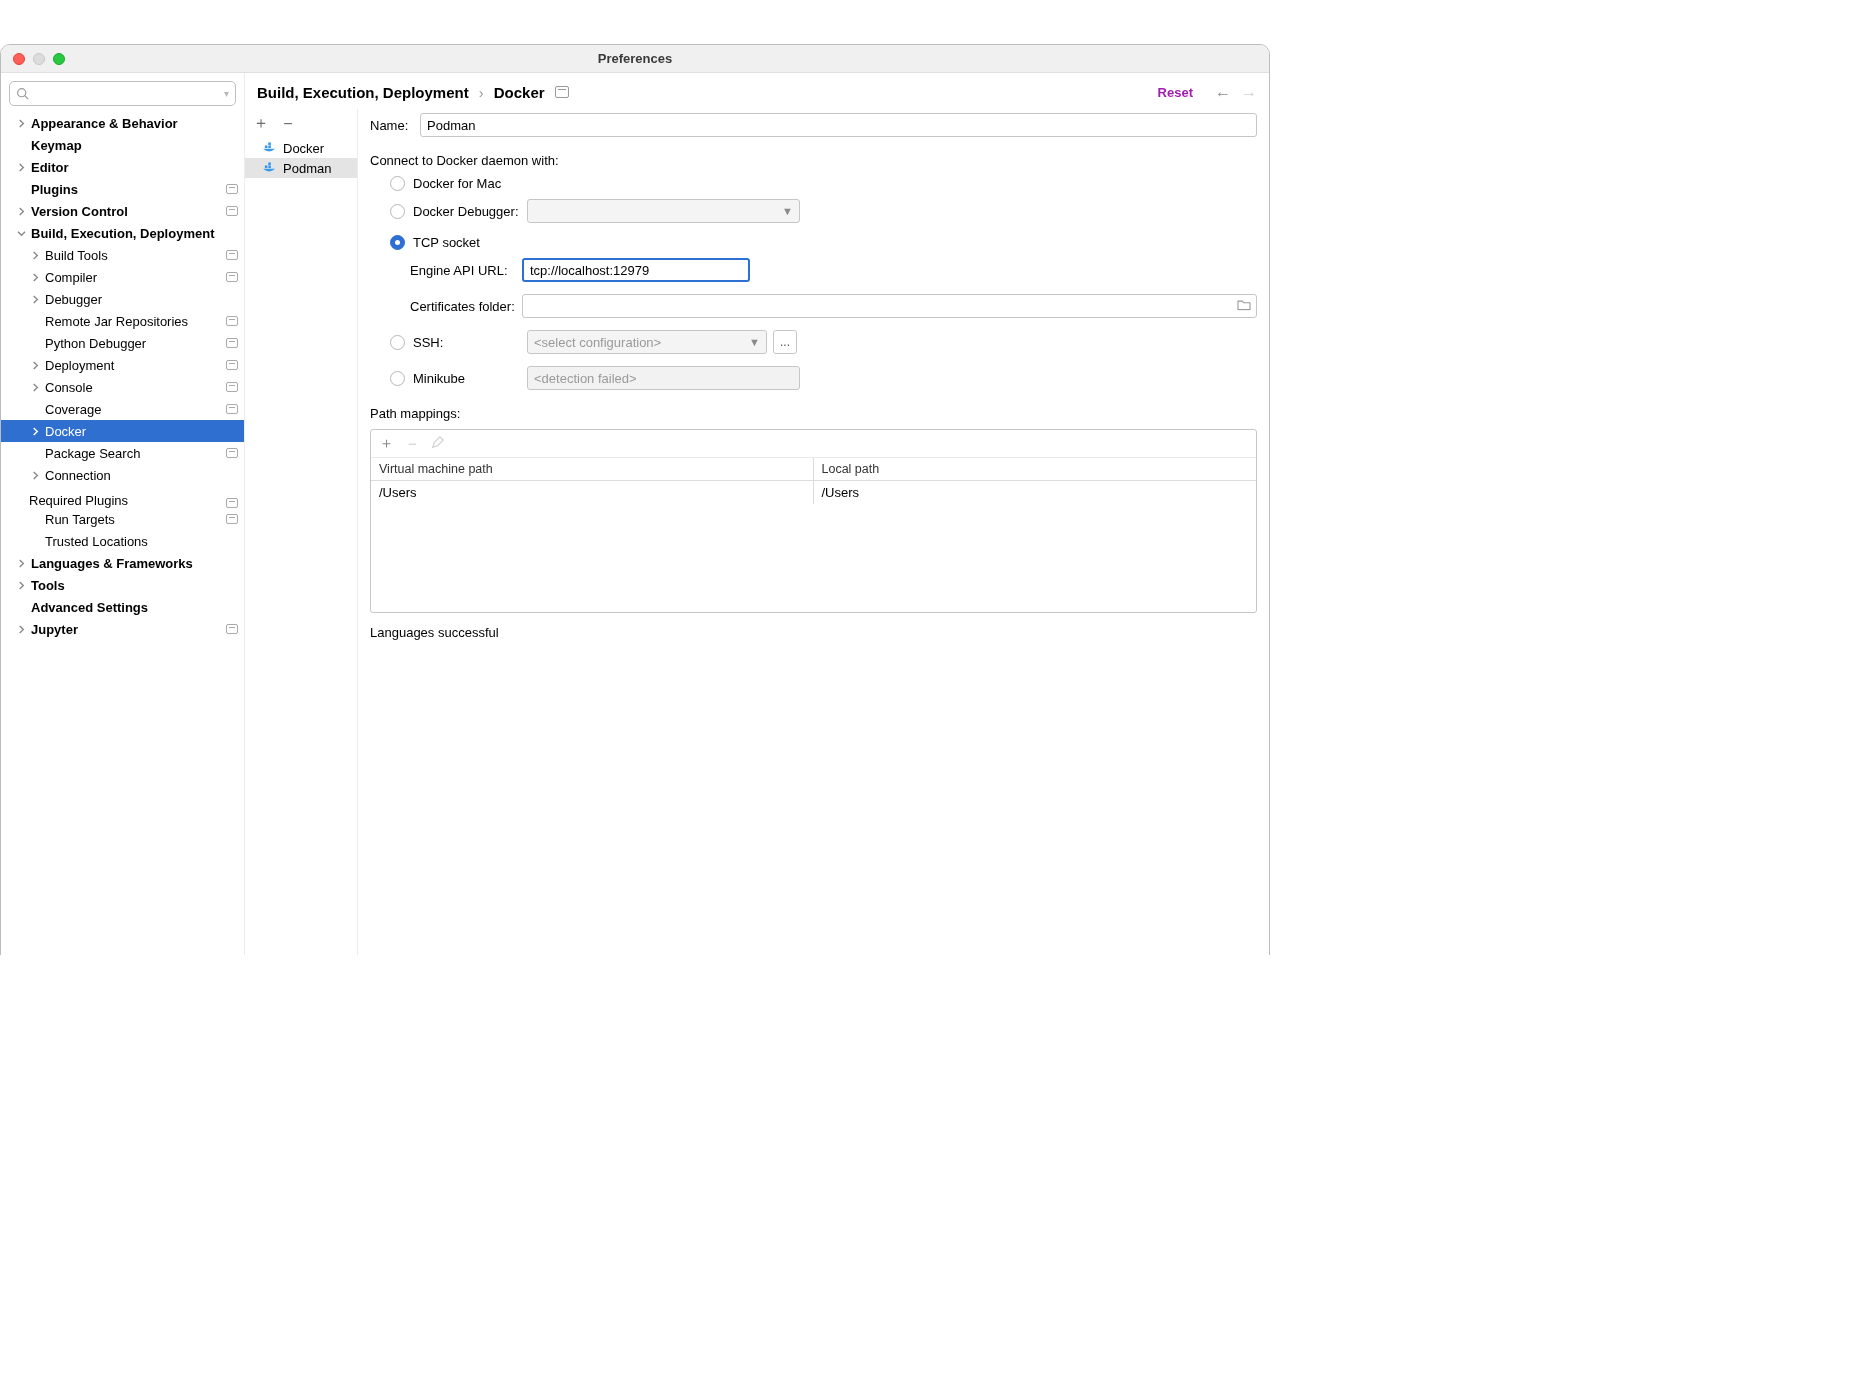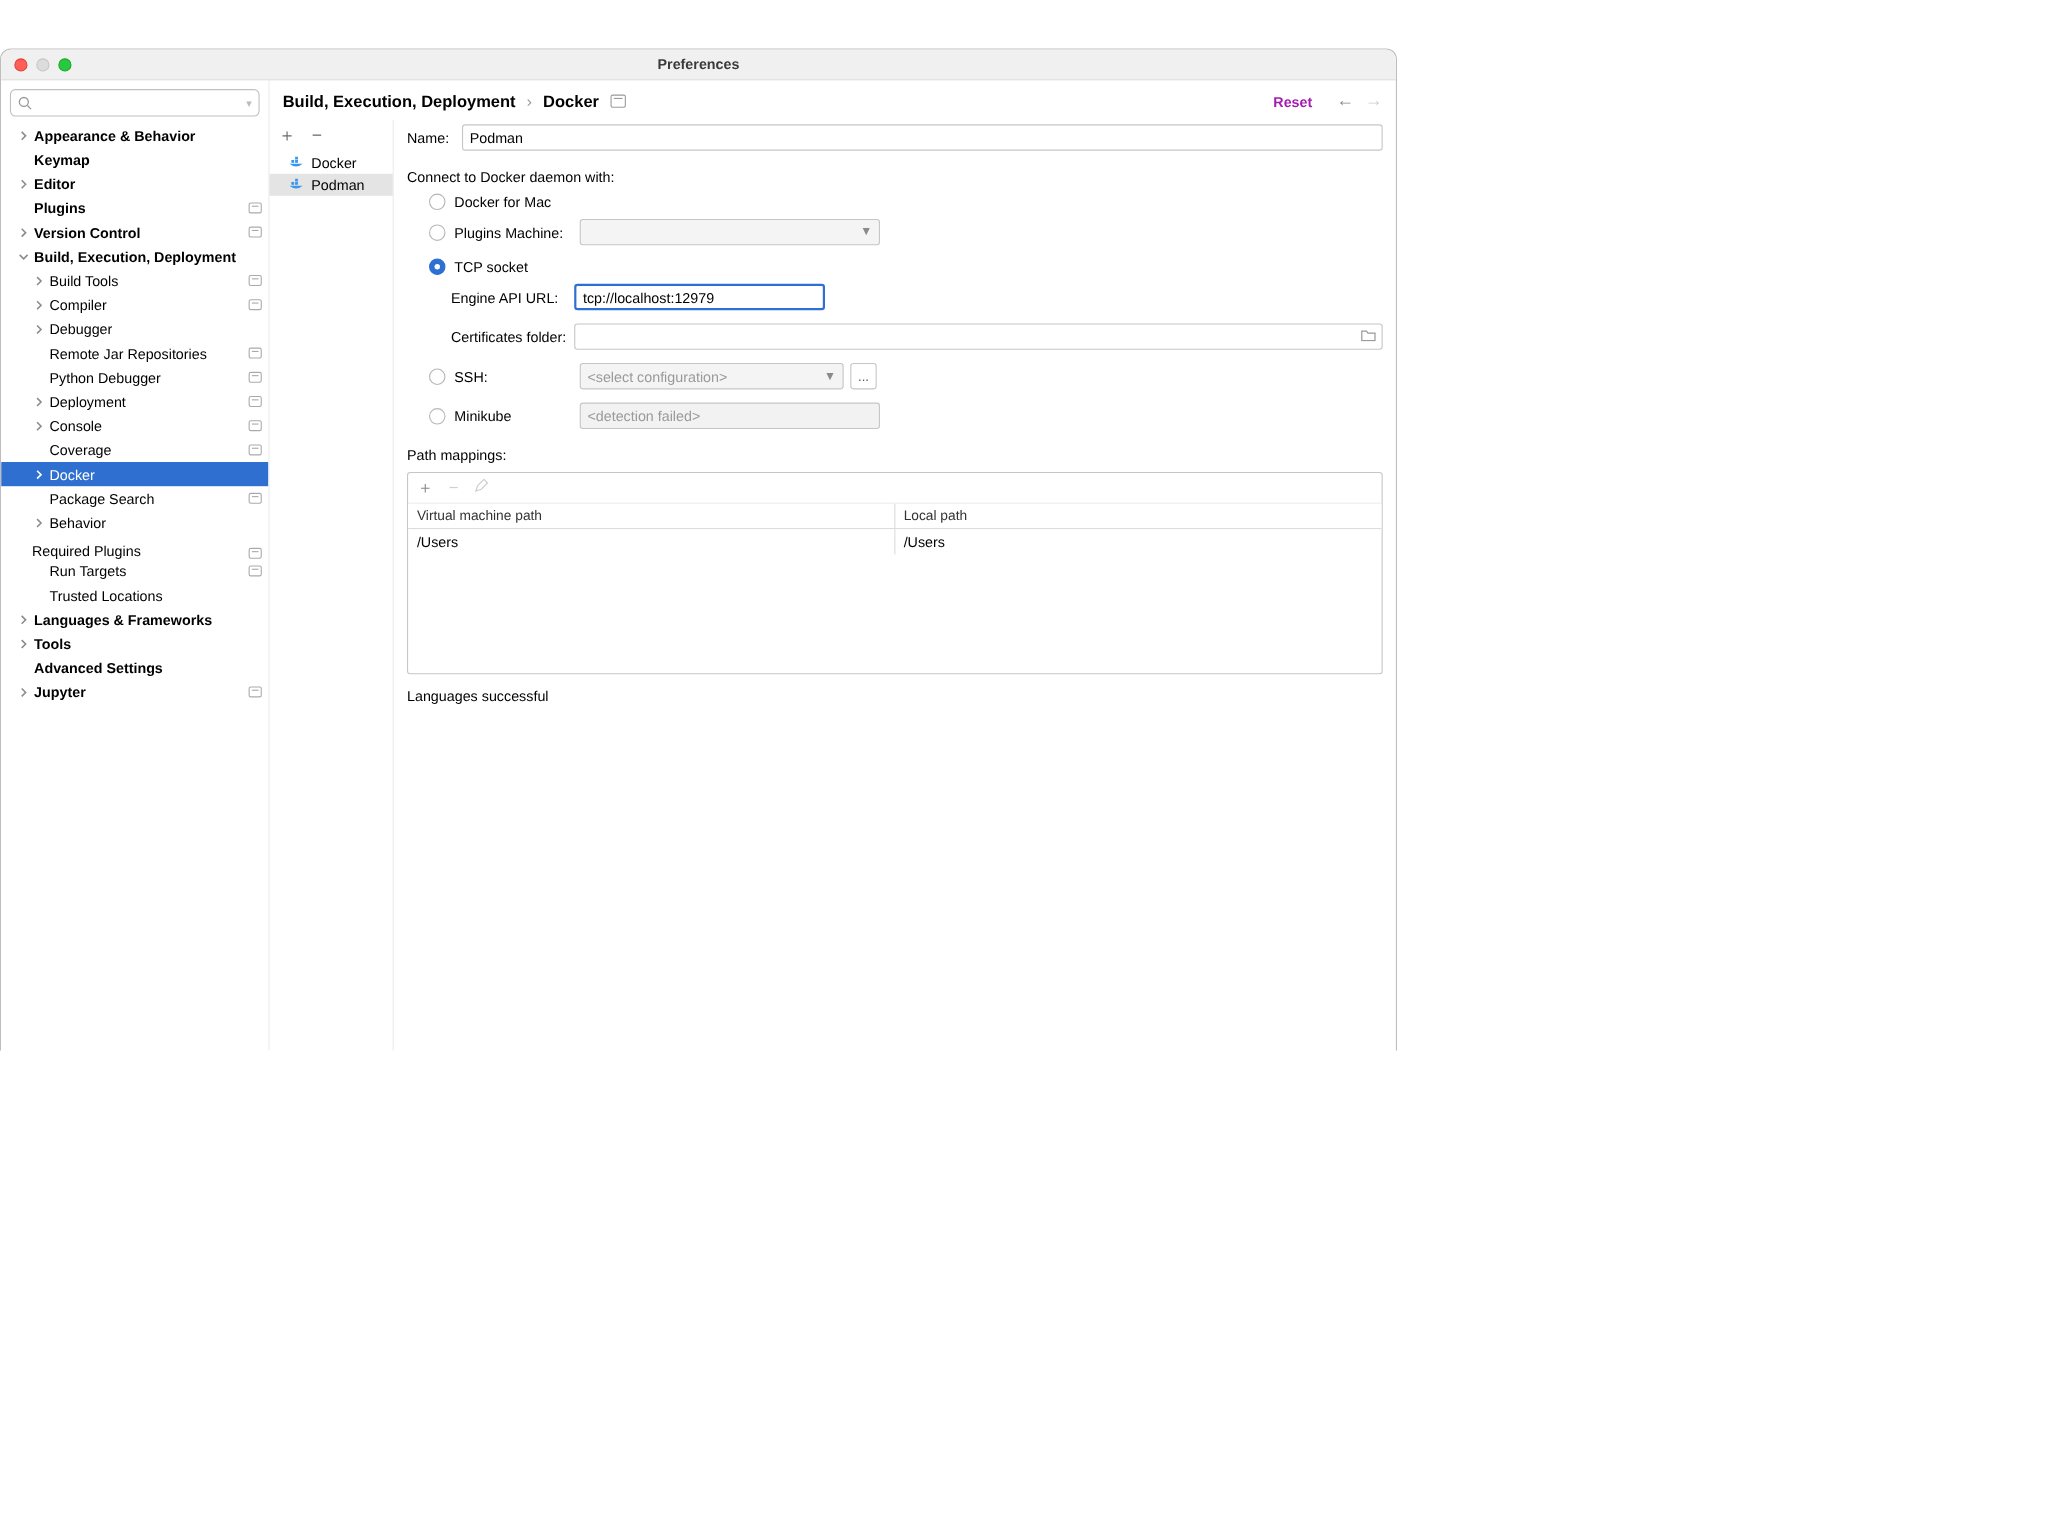--- a/index.html
+++ b/index.html
@@ -496,21 +496,21 @@
             <span class="arrow blank"></span>
             <span class="label">Package Search</span>
             <span class="badge"></span>
           </div>
           <div class="tree-row" style="padding-left: 28px;">
             <span class="arrow">
               <svg width="9" height="9" viewBox="0 0 10 10">
                 <path d="M3 1 L7 5 L3 9" fill="none" stroke="currentColor" stroke-width="1.6"></path>
               </svg>
             </span>
-            <span class="label">Behavior</span>
+            <span class="label">Connection</span>
           </div>
           <div class="tree-row" style="padding-left: 12px; align-items: flex-end;">
             <span class="arrow blank"></span>
             <span class="label">Required Plugins</span>
             <span class="badge"></span>
           </div>
           <div class="tree-row" style="padding-left: 28px;">
             <span class="arrow blank"></span>
             <span class="label">Run Targets</span>
             <span class="badge"></span>
@@ -608,21 +608,21 @@
 
           <div class="section-label">Connect to Docker daemon with:</div>
 
           <div class="row tight" style="padding-left:20px;">
             <span class="radio"></span>
             <span>Docker for Mac</span>
           </div>
 
           <div class="row" style="padding-left:20px;">
             <span class="radio"></span>
-            <span style="width:110px;">Plugins Machine:</span>
+            <span style="width:110px;">Docker Debugger:</span>
             <div class="select" style="flex:1; max-width:273px; margin-left:4px;">
               <span></span>
               <span class="chev">▼</span>
             </div>
           </div>
 
           <div class="row tight" style="padding-left:20px;">
             <span class="radio checked"></span>
             <span>TCP socket</span>
           </div>

